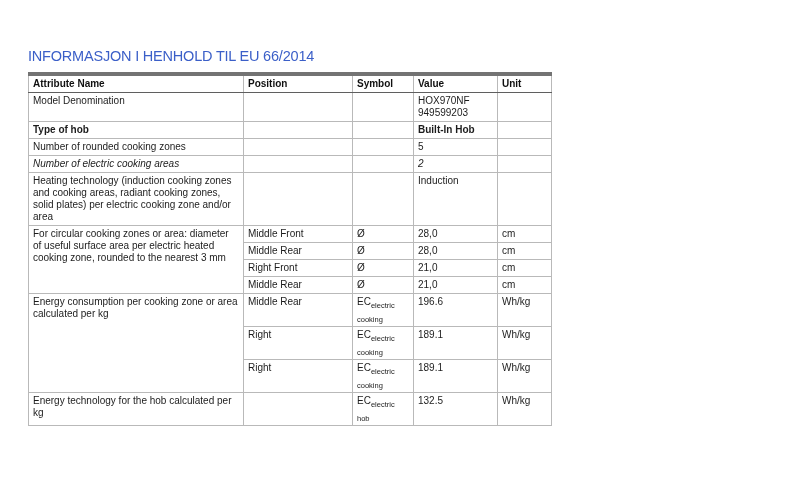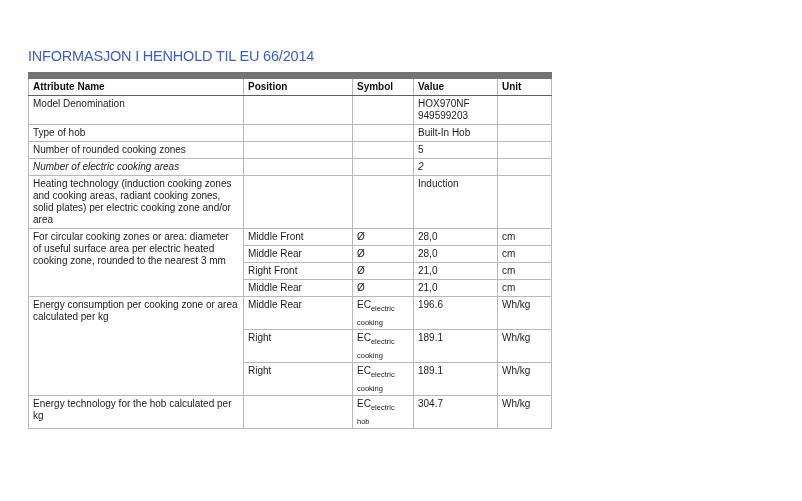--- a/index.html
+++ b/index.html
@@ -42,21 +42,21 @@
     line-height: 12px;
     padding: 2px 4px;
     text-align: left;
     vertical-align: top;
     color: #1c1c1c;
     overflow: hidden;
   }
   .eu-table th {
     font-weight: 700;
     color: #101010;
-    border-top: 7px solid #737373;
+    border-top: 4px solid #737373;
     border-bottom: 1px solid #5f5f5f;
   }
   .eu-table td sub.sym-sub {
     font-size: 7.5px;
     line-height: 9px;
   }
 </style>
 </head>
 <body>
 
@@ -81,21 +81,21 @@
         </tr>
     </thead>
     <tbody>
         <tr style="height: 17px;">
           <td>Model Denomination</td>
           <td></td>
           <td></td>
           <td>HOX970NF<br>949599203</td>
           <td></td>
         </tr>
-        <tr style="height: 17px;">
+        <tr style="height: 17px; font-weight: bold;">
           <td>Type of hob</td>
           <td></td>
           <td></td>
           <td>Built-In Hob</td>
           <td></td>
         </tr>
         <tr style="height: 17px;">
           <td>Number of rounded cooking zones</td>
           <td></td>
           <td></td>
@@ -157,20 +157,20 @@
         <tr style="height: 24px;">
           <td>Right</td>
           <td><span>EC</span><sub class="sym-sub">electric cooking</sub></td>
           <td>189.1</td>
           <td>Wh/kg</td>
         </tr>
         <tr style="height: 26px;">
           <td>Energy technology for the hob calculated per kg</td>
           <td></td>
           <td><span>EC</span><sub class="sym-sub">electric hob</sub></td>
-          <td>304.7</td>
+          <td>132.5</td>
           <td>Wh/kg</td>
         </tr>
       </tbody>
   </table>
 
   <div class="bottom-edge"></div>
 </div>
 
 </body></html>

